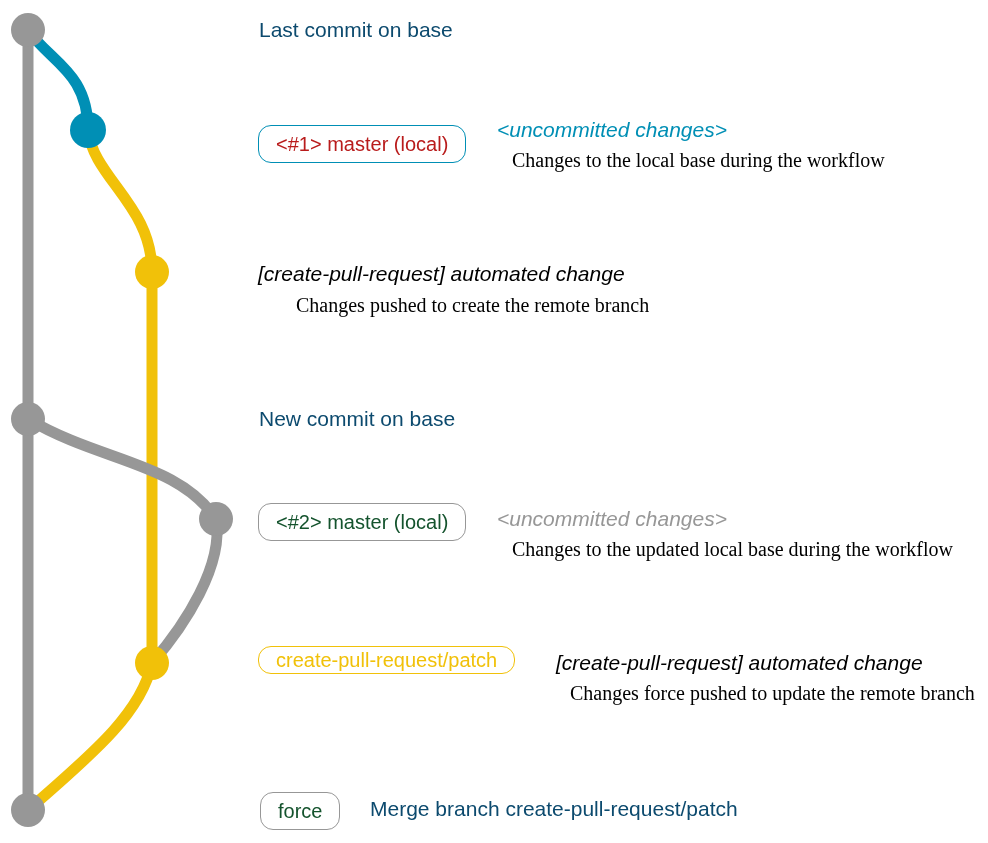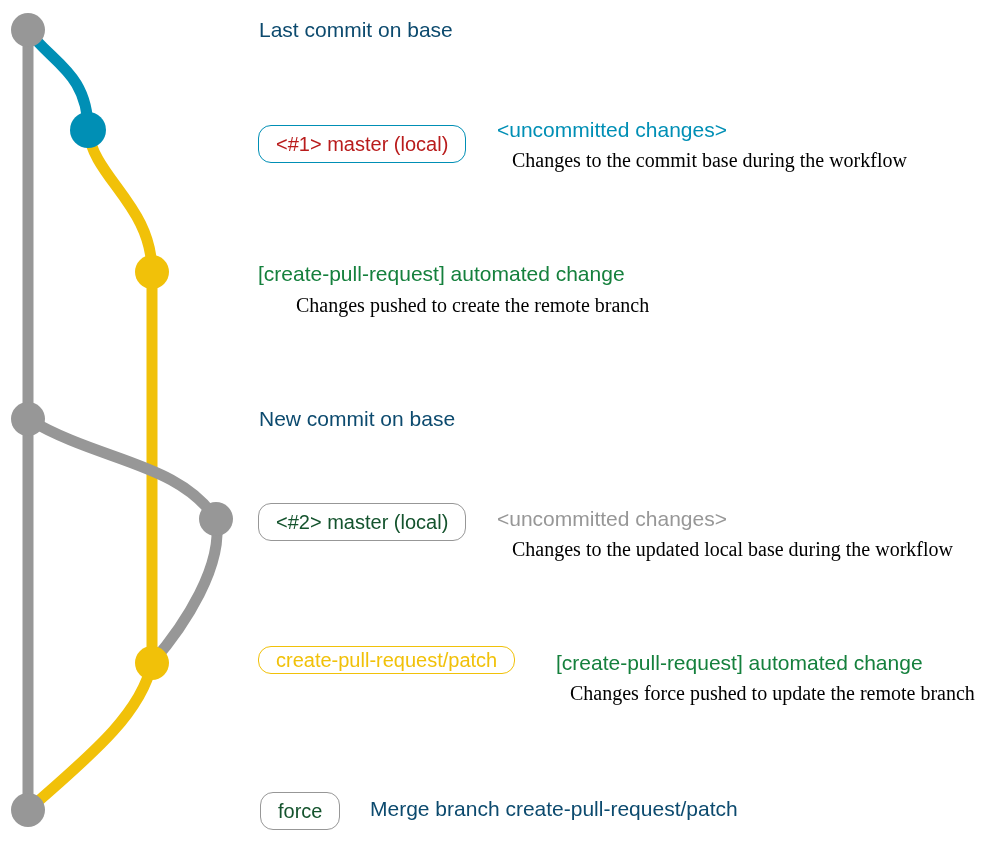--- a/index.html
+++ b/index.html
@@ -10,23 +10,23 @@
   #graph-svg{position:absolute;left:0;top:0;}
   .abs{position:absolute;white-space:nowrap;}
   .caption{font-size:21px;color:#0c4a6e;}
   .pill{
     display:flex;align-items:center;justify-content:center;
     height:38px;padding:0 17px;border:1.5px solid #979797;border-radius:13px;
     font-size:20px;color:#14532d;box-sizing:border-box;background:#ffffff;
   }
   .pill.teal{border-color:#008fb5;color:#b91c1c;margin-top:12px;}
   .pill.yellow{border-color:#f1c109;color:#f1c109;}
-  .note-title{font-size:21px;}
+  .note-title{font-size:21px;font-style:italic;}
   .note-title.teal{color:#008fb5;}
-  .note-title.yellow{color:#15803d;}
+  .note-title.yellow{color:#000000;}
   .note-title.gray{color:#979797;}
   .note-desc{
     font-family:"Liberation Serif",serif;font-size:20px;color:#000000;
   }
 </style>
 </head>
 <body>
 
 <svg id="graph-svg" width="988" height="843" viewBox="0 0 988 843">
 
@@ -44,21 +44,21 @@
   <circle cx="28" cy="419" r="17" fill="#979797"></circle>
   <circle cx="216" cy="519" r="17" fill="#979797"></circle>
   <circle cx="152" cy="663" r="17" fill="#f1c109"></circle>
   <circle cx="28" cy="810" r="17" fill="#979797"></circle>
 </svg>
 
 <div class="abs caption" style="left:259px;top:18px;">Last commit on base</div>
 
 <div class="abs pill teal" style="left:258px;top:113px;">&lt;#1&gt; master (local)</div>
 <div class="abs note-title teal" style="left:497px;top:118px;">&lt;uncommitted changes&gt;</div>
-<div class="abs note-desc" style="left:512px;top:149px;">Changes to the commit base during the workflow</div>
+<div class="abs note-desc" style="left:512px;top:149px;">Changes to the local base during the workflow</div>
 
 <div class="abs note-title yellow" style="left:258px;top:262px;">[create-pull-request] automated change</div>
 <div class="abs note-desc" style="left:272px;top:294px;margin-left:24px;">Changes pushed to create the remote branch</div>
 
 <div class="abs caption" style="left:259px;top:407px;">New commit on base</div>
 
 <div class="abs pill" style="left:258px;top:503px;">&lt;#2&gt; master (local)</div>
 <div class="abs note-title gray" style="left:497px;top:507px;">&lt;uncommitted changes&gt;</div>
 <div class="abs note-desc" style="left:512px;top:538px;">Changes to the updated local base during the workflow</div>
 

